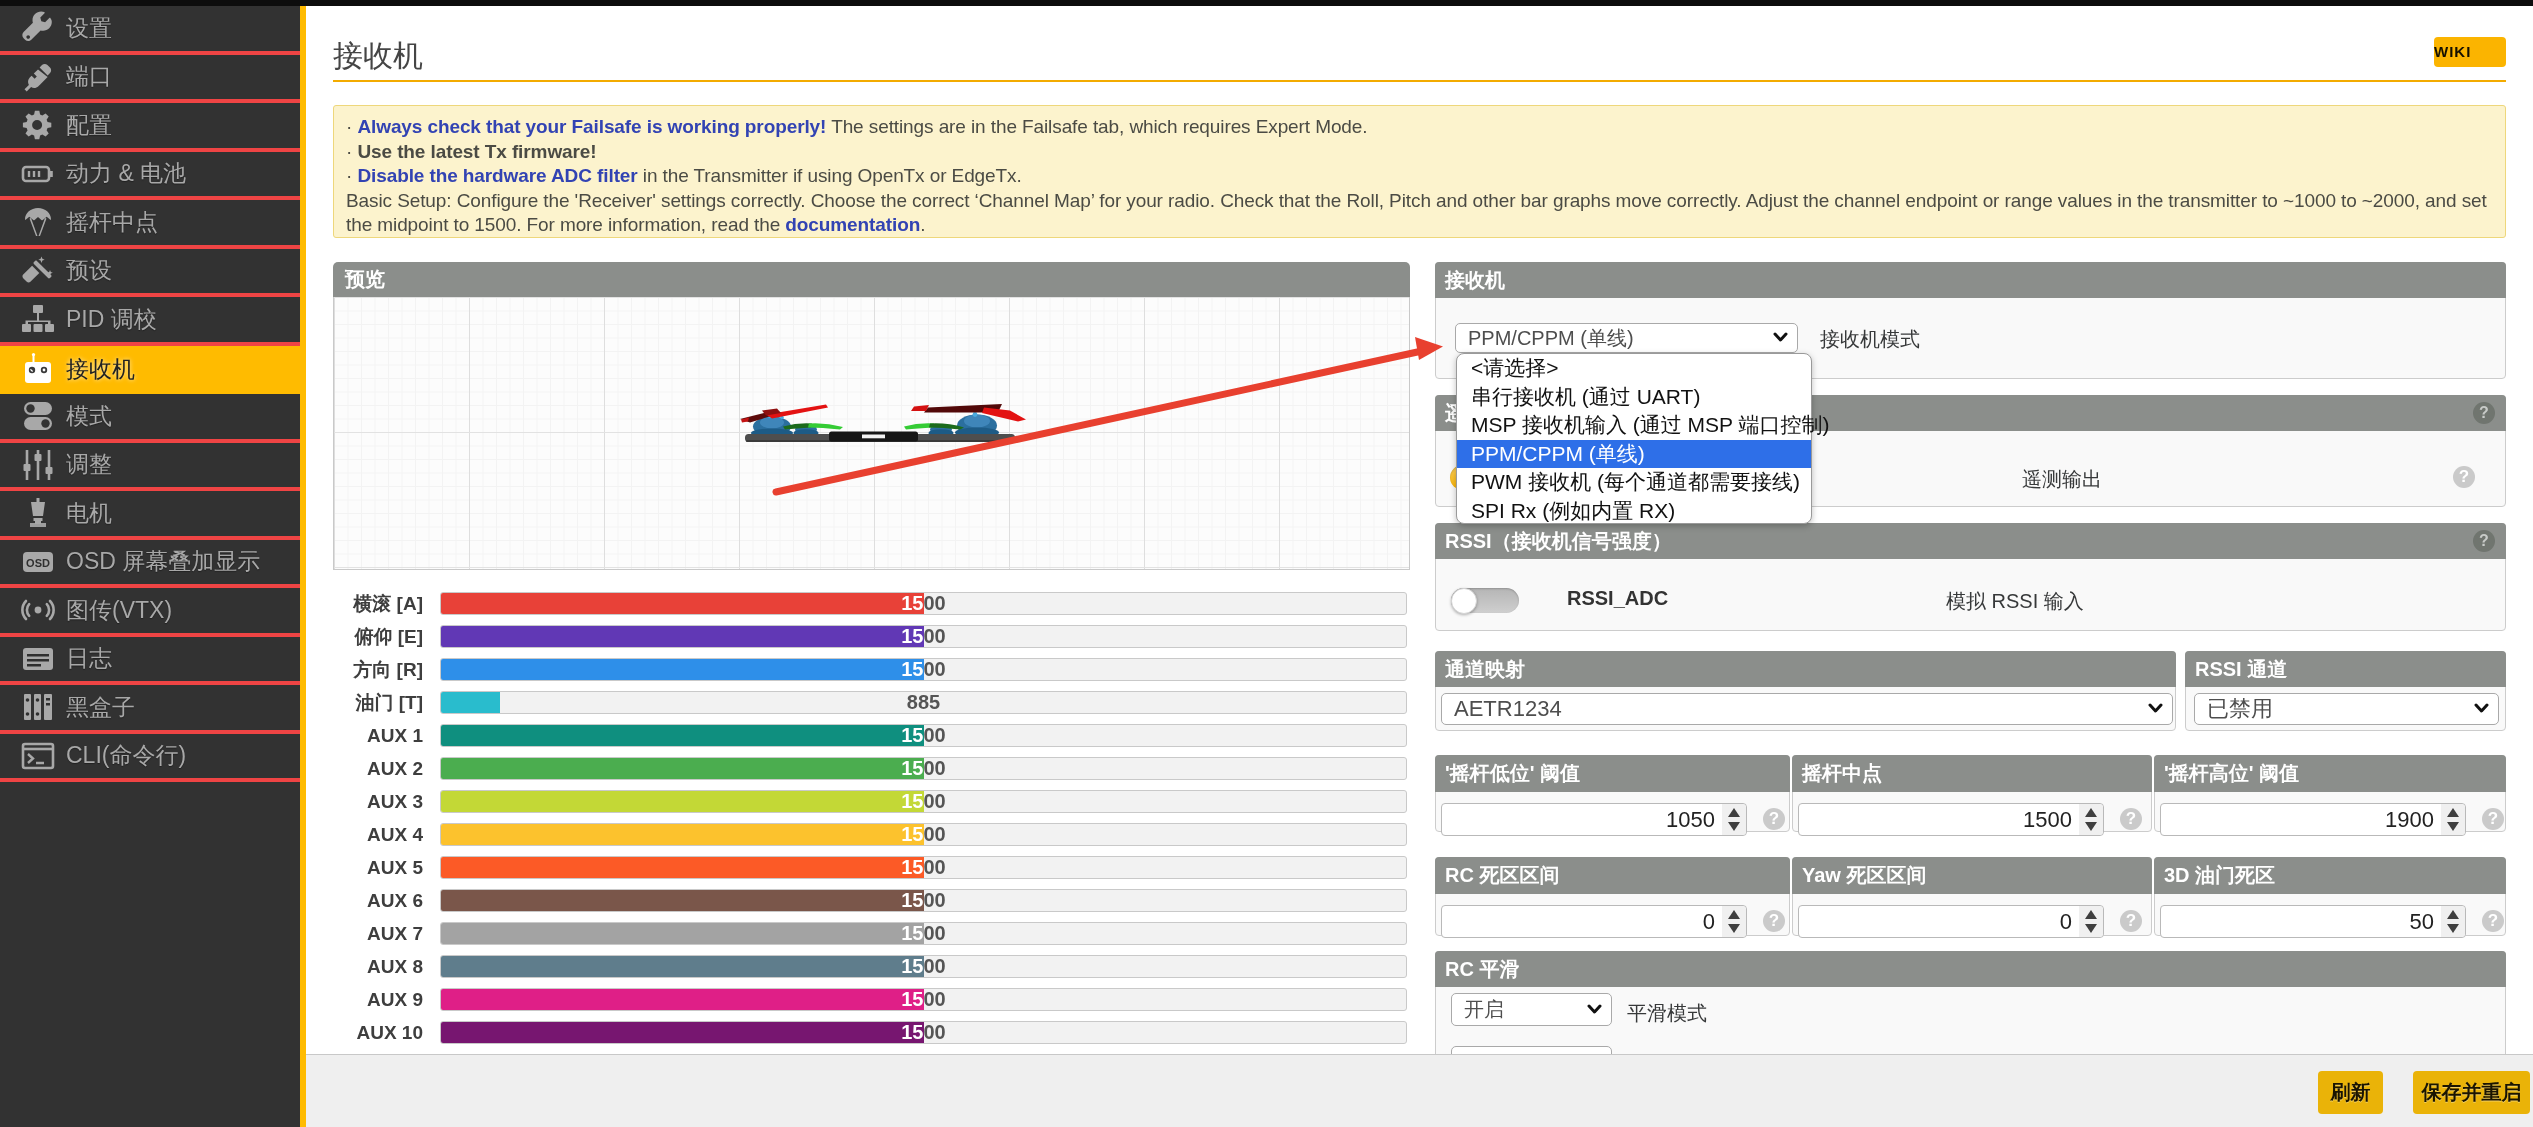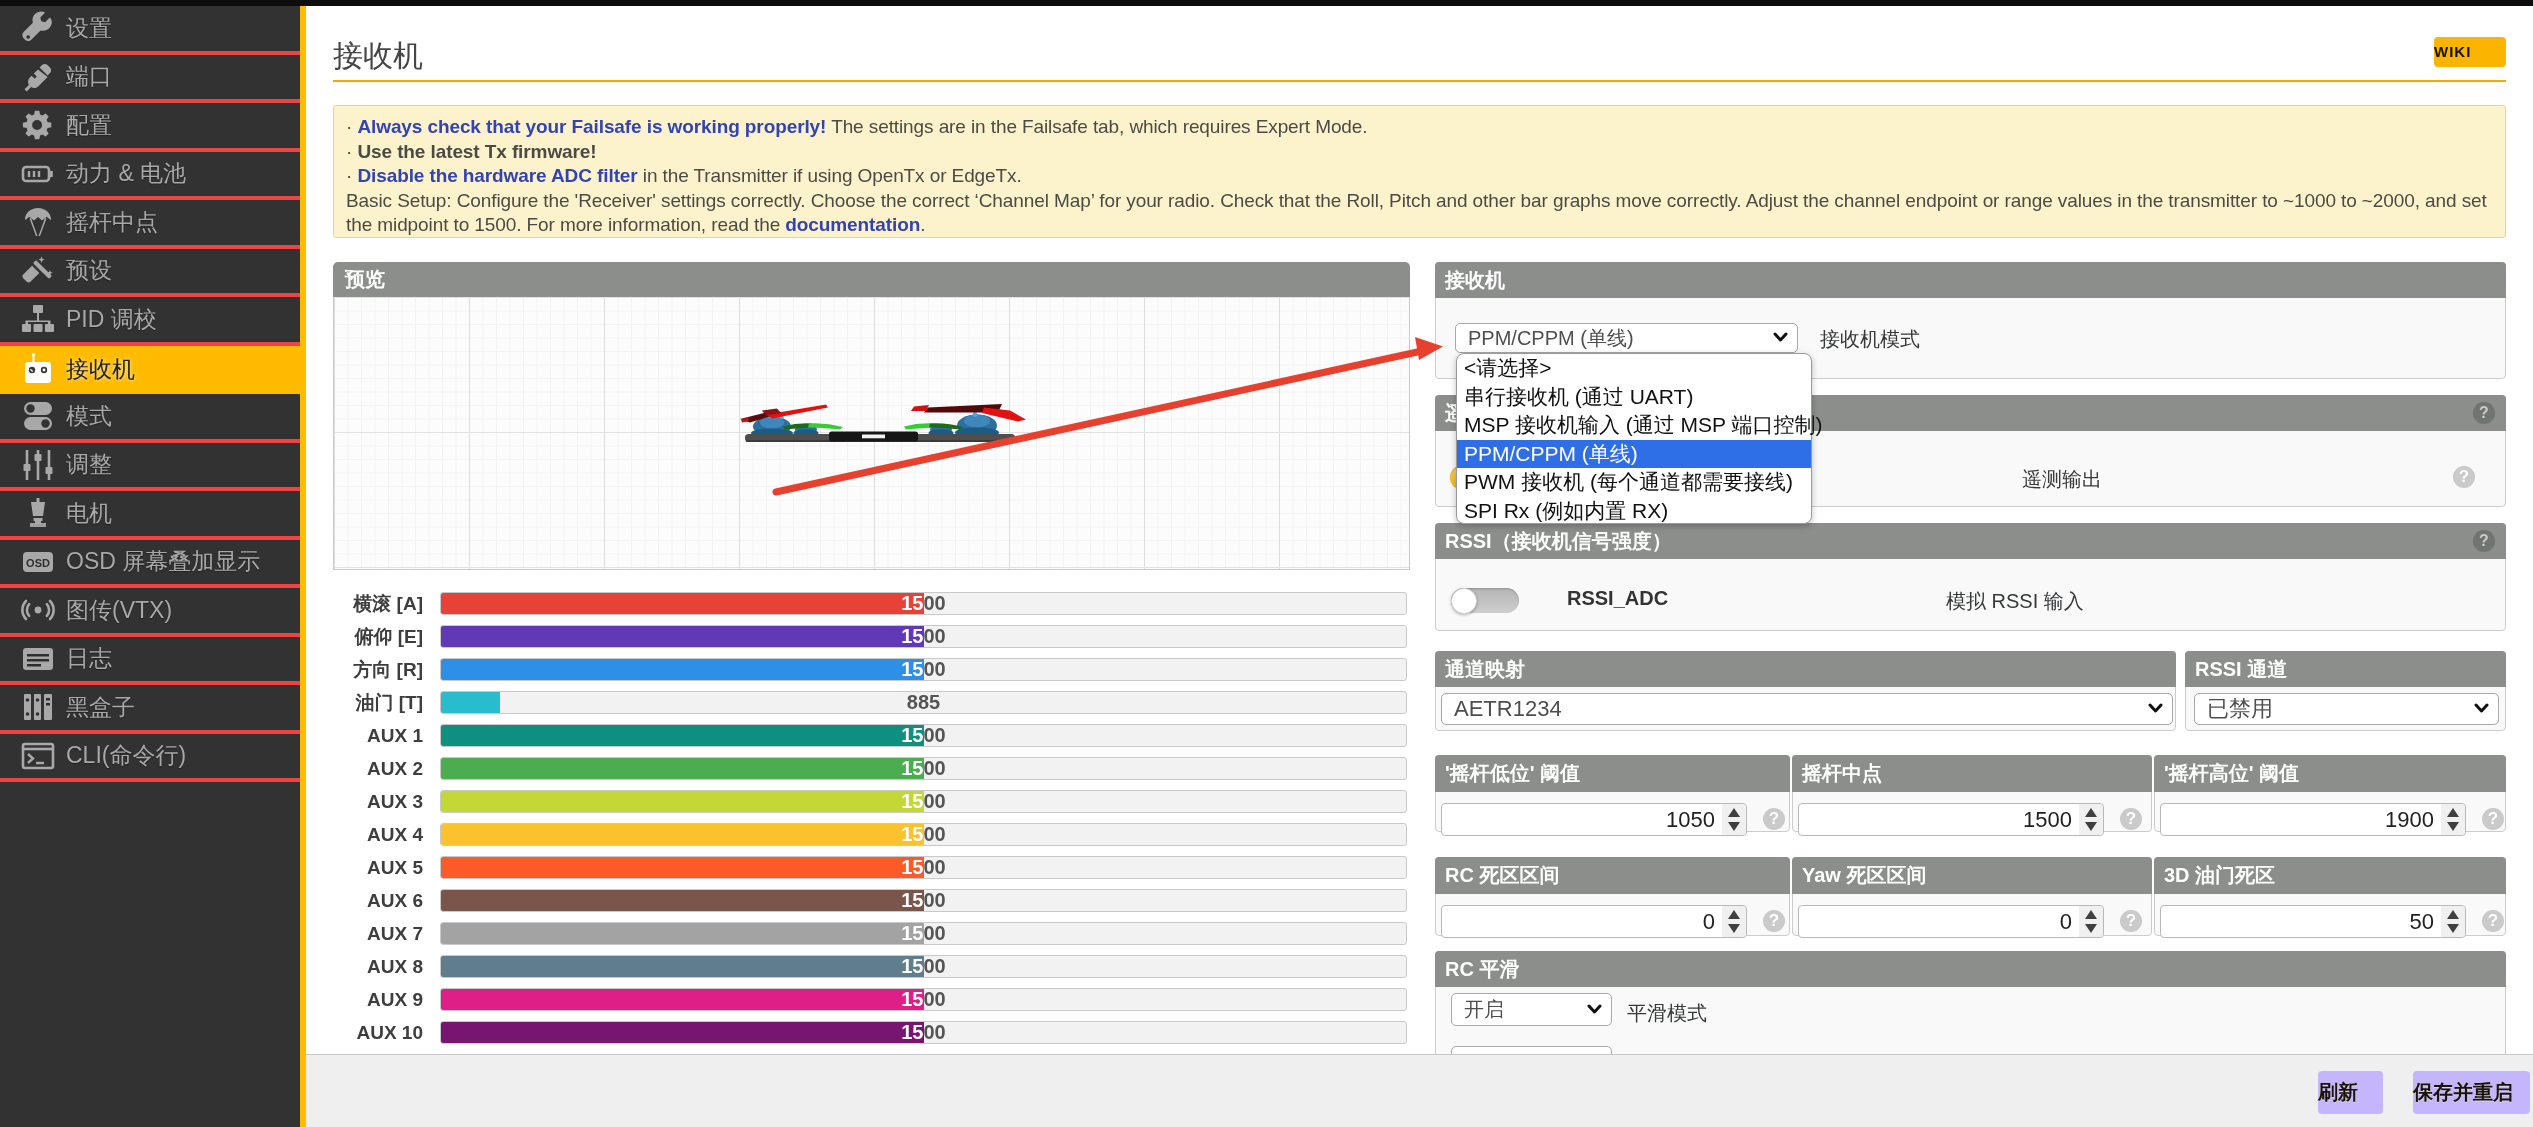--- a/index.html
+++ b/index.html
@@ -89,27 +89,27 @@
   .toggle { position:absolute; width:68px; height:25px; border-radius:13px;
     background:linear-gradient(#b5b5b5,#cfcfcf); box-shadow:inset 0 1px 2px rgba(0,0,0,.2); }
   .toggle .knob { position:absolute; left:0px; top:-0.5px; width:26px; height:26px;
     border-radius:50%; background:#fff; border:1px solid #d5d5d5;
     box-shadow:0 1px 3px rgba(0,0,0,.3); }
   .toggle.on { background:linear-gradient(#ffd25e,#fbb400); }
   
   #ddlist { left:1456px; top:353px; width:356px; height:171px; border-radius:8px; background:#fff;
     border:1px solid #9a9a9a; box-shadow:0 2px 6px rgba(0,0,0,.25); z-index:40;
     font-size:21px; color:#111; }
-  #ddlist .opt { height:28.5px; line-height:28.5px; padding-left:7px; white-space:nowrap; }
+  #ddlist .opt { height:28.5px; line-height:28.5px; padding-left:14px; white-space:nowrap; }
   #ddlist .opt.sel { background:#2e6fe8; color:#fff; }
   
   #footer { left:306px; top:1054px; width:2227px; height:73px; background:#efefef;
     border-top:1px solid #c8c8c8; z-index:30; }
-  .fbtn { position:absolute; top:16px; height:43px; background:#c4b5fd; border-radius:4px;
-    color:#1a1400; font-weight:bold; font-size:20px; line-height:43px;
+  .fbtn { position:absolute; top:16px; height:43px; background:#eab308; border-radius:4px;
+    color:#1a1400; font-weight:bold; font-size:20px; text-align:center; line-height:43px;
     text-shadow:0 1px 0 rgba(255,255,255,.35); }
   #arrowsvg { left:0; top:0; z-index:50; pointer-events:none; }
 </style>
 </head>
 <body>
 <div id="stage">
   <div class="abs" id="sidebar">
     <div class="mitem">
         <svg class="mico" viewBox="0 0 34 34">
           <path fill="#a8a8a8" d="M29.5 7.2c-.2-.5-.8-.6-1.2-.2l-4.2 4.2-3.8-1-1-3.8 4.2-4.2c.4-.4.2-1-.3-1.2C22.3.7 21.3.5 20.2.5c-4.8 0-8.7 3.9-8.7 8.7 0 .9.1 1.7.4 2.5L2.6 21c-1.7 1.7-1.7 4.5 0 6.2l1.5 1.5c1.7 1.7 4.5 1.7 6.2 0l9.3-9.3c.8.2 1.6.4 2.5.4 4.8 0 8.7-3.9 8.7-8.7 0-1.4-.4-2.8-1.3-3.9zM7.2 27.8c-1 0-1.8-.8-1.8-1.8s.8-1.8 1.8-1.8 1.8.8 1.8 1.8-.8 1.8-1.8 1.8z"></path>

